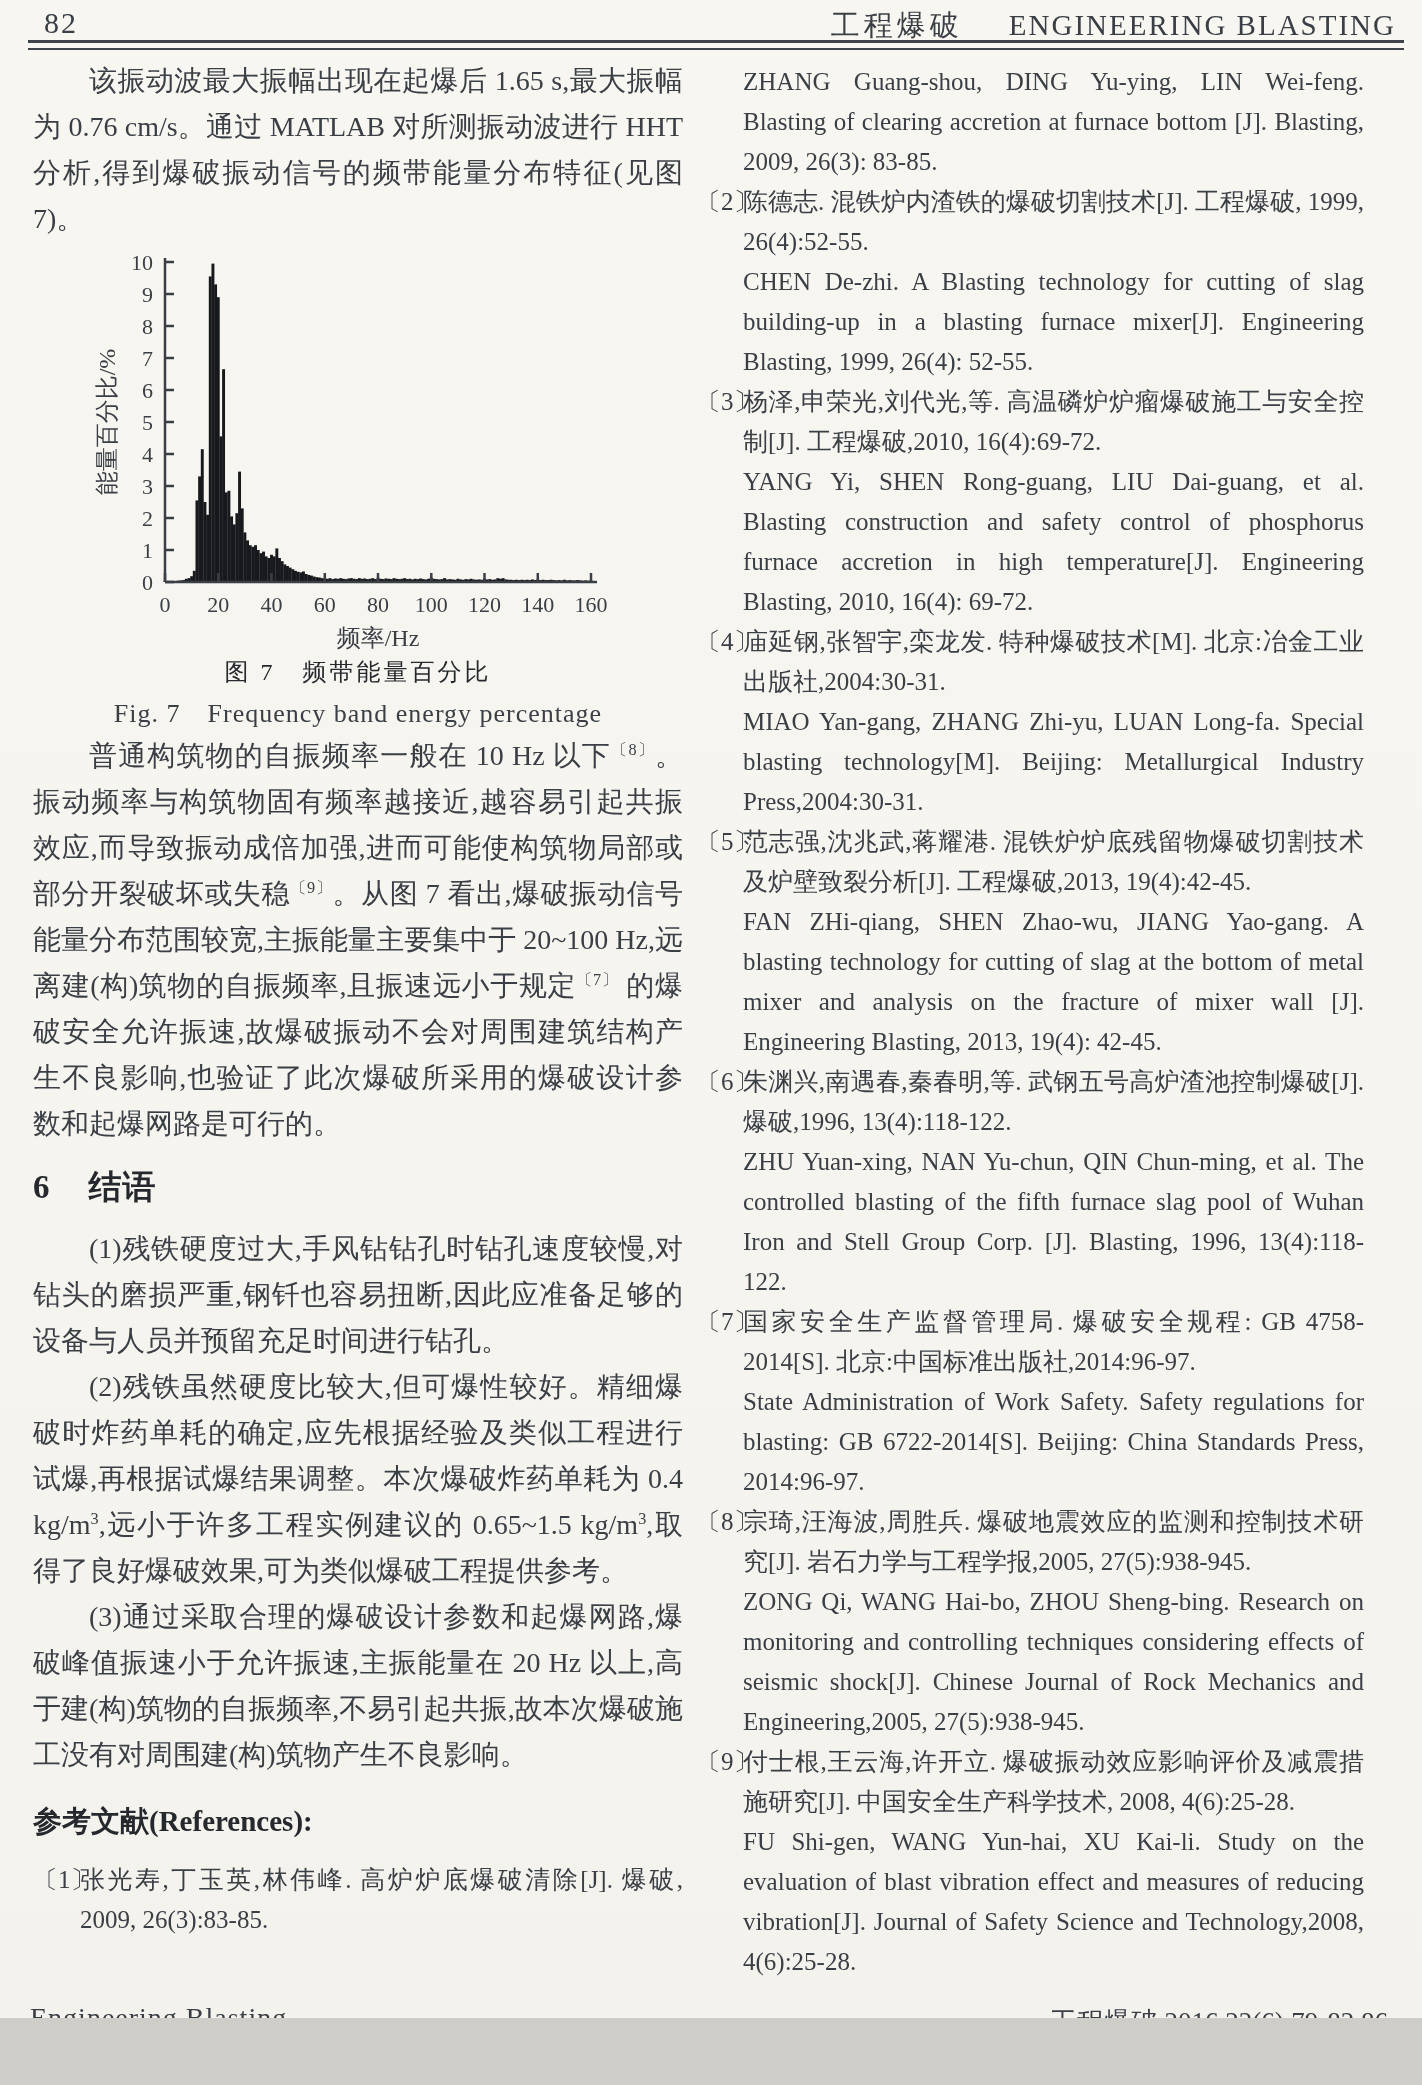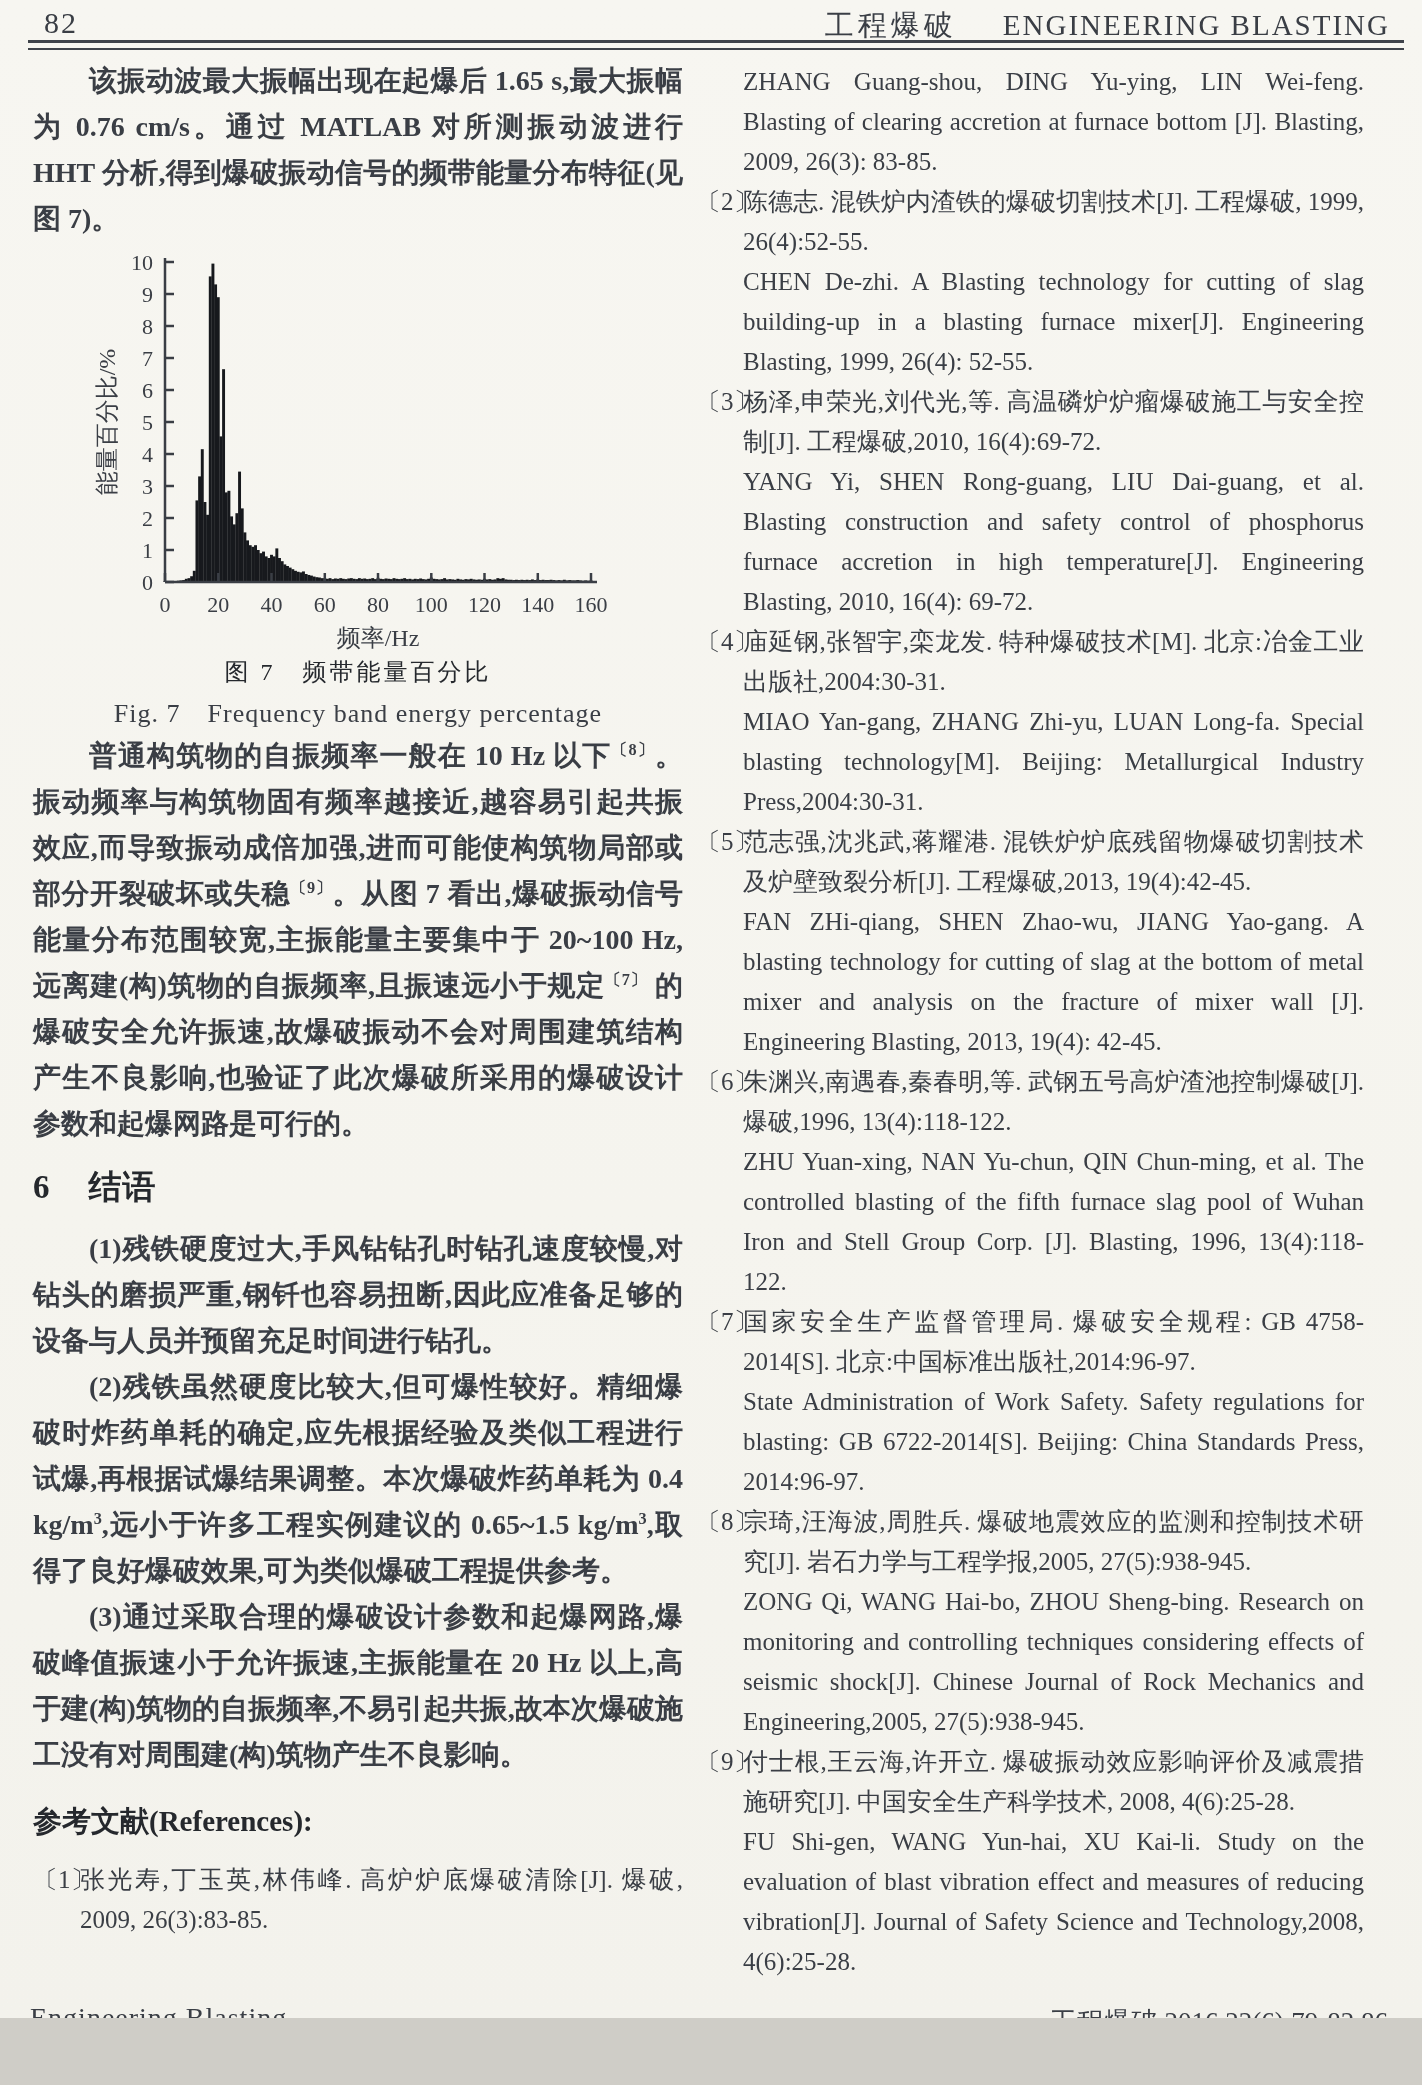--- a/index.html
+++ b/index.html
@@ -13,34 +13,33 @@
     position:relative;
     width:1422px;height:2018px;
     margin:0 auto;
     background:linear-gradient(180deg,#f7f6f1 0%,#f5f4ee 60%,#f3f2ec 100%);
     font-family:"Liberation Serif","DejaVu Serif",serif;
     color:var(--ink);
     overflow:hidden;
   }
   
   .pagenum{position:absolute;left:44px;top:6px;font-size:30px;letter-spacing:2px;}
-  .journal{position:absolute;right:32px;top:6px;font-size:29px;white-space:nowrap;}
+  .journal{position:absolute;right:26px;top:6px;font-size:29px;white-space:nowrap;}
   .journal .jzh{letter-spacing:4px;margin-right:46px;}
   .journal .jen{letter-spacing:2px;}
   .hrule{
     position:absolute;left:28px;right:18px;top:40px;height:5px;
     border-top:3px solid #3f434a;border-bottom:2px solid #3f434a;
   }
   
   .col-left{position:absolute;left:33px;top:58px;width:650px;}
   .col-right{position:absolute;left:696px;top:62px;width:668px;}
   .body-zh{
     margin:0;font-size:28px;line-height:46px;text-align:justify;
     color:var(--ink);
-    font-weight:bold;
   }
   .indent{text-indent:2em;}
   sup{font-size:0.58em;line-height:0;}
   
   figure{margin:4px auto 2px;width:530px;}
   figure svg{display:block;}
   .cap-zh{
     text-align:center;font-size:24px;font-weight:normal;color:var(--ink-strong);
     letter-spacing:3px;margin-top:6px;
   }

